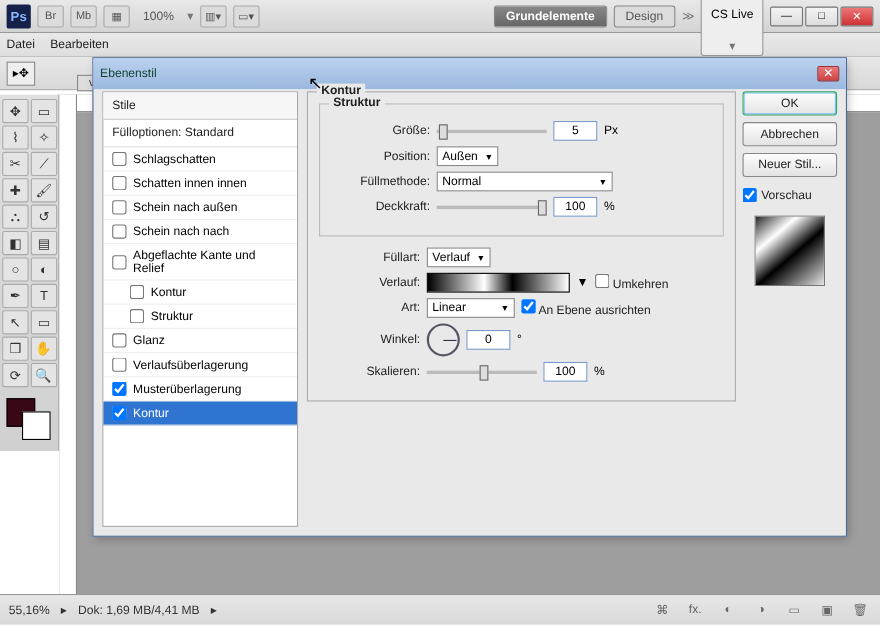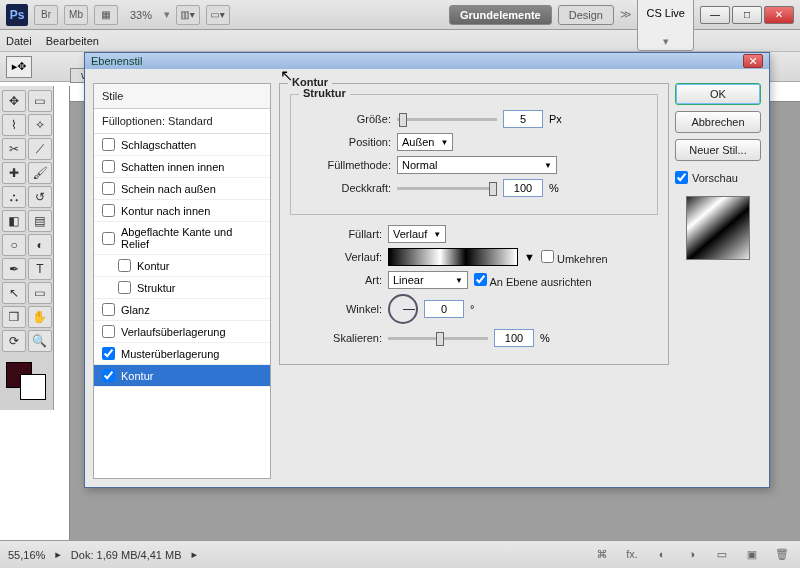--- a/index.html
+++ b/index.html
@@ -39,21 +39,21 @@
 .ruler-v { position: absolute; left: 0; top: 0; width: 16px; bottom: 0; background: #fff; border-right: 1px solid #888; }
 .doc-tab { position: absolute; left: 16px; top: -18px; background: #ddd; border: 1px solid #888; padding: 1px 10px; font-size: 10px; color: #333; }
 
 
 .status { position: absolute; left: 0; right: 0; bottom: 0; height: 28px; background: linear-gradient(#e8e8e8,#d8d8d8); border-top: 1px solid #999; display: flex; align-items: center; padding: 0 8px; gap: 10px; color: #333; }
 .status .panel-icons { margin-left: auto; display: flex; gap: 10px; color: #666; }
 .status .pi { width: 20px; text-align: center; }
 
 
 .dialog { position: absolute; left: 84px; top: 52px; width: 686px; height: 436px; background: #e9e9e9; border: 1px solid #4a6a9a; box-shadow: 2px 3px 8px rgba(0,0,0,0.25); }
-.dlg-title { height: 16px; background: linear-gradient(#bcd1ee,#9ab8e0); display: flex; align-items: center; padding: 0 6px; color: #143; font-size: 12px; }
+.dlg-title { height: 28px; background: linear-gradient(#bcd1ee,#9ab8e0); display: flex; align-items: center; padding: 0 6px; color: #143; font-size: 12px; }
 .dlg-title .x { margin-left: auto; width: 20px; height: 14px; background: linear-gradient(#e77,#c44); color: #fff; text-align: center; border: 1px solid #933; border-radius: 2px; line-height: 12px; }
 .dlg-body { position: absolute; top: 22px; left: 0; right: 0; bottom: 0; }
 
 .styles-panel { position: absolute; left: 8px; top: 8px; width: 178px; bottom: 8px; border: 1px solid #aaa; background: #fff; }
 .styles-header { padding: 6px 8px; border-bottom: 1px solid #ccc; background: #f6f6f6; color: #222; }
 .styles-sub { padding: 6px 8px; border-bottom: 1px solid #ddd; color: #222; }
 .style-item { display: flex; align-items: center; gap: 6px; padding: 4px 8px; border-bottom: 1px solid #eee; cursor: default; }
 .style-item input { margin: 0; }
 .style-item.indent { padding-left: 24px; }
 .style-item.sel { background: #2e74d0; color: #fff; }
@@ -86,21 +86,21 @@
 .cursor { position: absolute; left: 280px; top: 66px; font-size: 16px; color: #000; pointer-events: none; }
 </style>
 </head>
 <body>
 
 <div class="topbar">
   <div class="ps-logo">Ps</div>
   <div class="topbtn">Br</div>
   <div class="topbtn">Mb</div>
   <div class="topbtn">▦</div>
-  <span class="zoompct">33%</span>
+  <span class="zoompct">100%</span>
   <span class="chev">▾</span>
   <div class="topbtn">▥▾</div>
   <div class="topbtn">▭▾</div>
   <div style="flex:1"></div>
   <div class="workspace-btn">Grundelemente</div>
   <div class="workspace-btn light">Design</div>
   <span class="chev">≫</span>
   <div class="cslive">
       <span class="dot"></span>
       <span>CS Live</span>
@@ -191,21 +191,21 @@
           <div class="style-item">
             <input type="checkbox" style="">
             <span>Schatten innen innen</span>
           </div>
           <div class="style-item">
             <input type="checkbox" style="">
             <span>Schein nach außen</span>
           </div>
           <div class="style-item">
             <input type="checkbox" style="">
-            <span>Kontur nach innen</span>
+            <span>Schein nach nach</span>
           </div>
           <div class="style-item">
             <input type="checkbox" style="">
             <span>Abgeflachte Kante und Relief</span>
           </div>
           <div class="style-item indent">
             <input type="checkbox" style="">
             <span>Kontur</span>
           </div>
           <div class="style-item indent">

